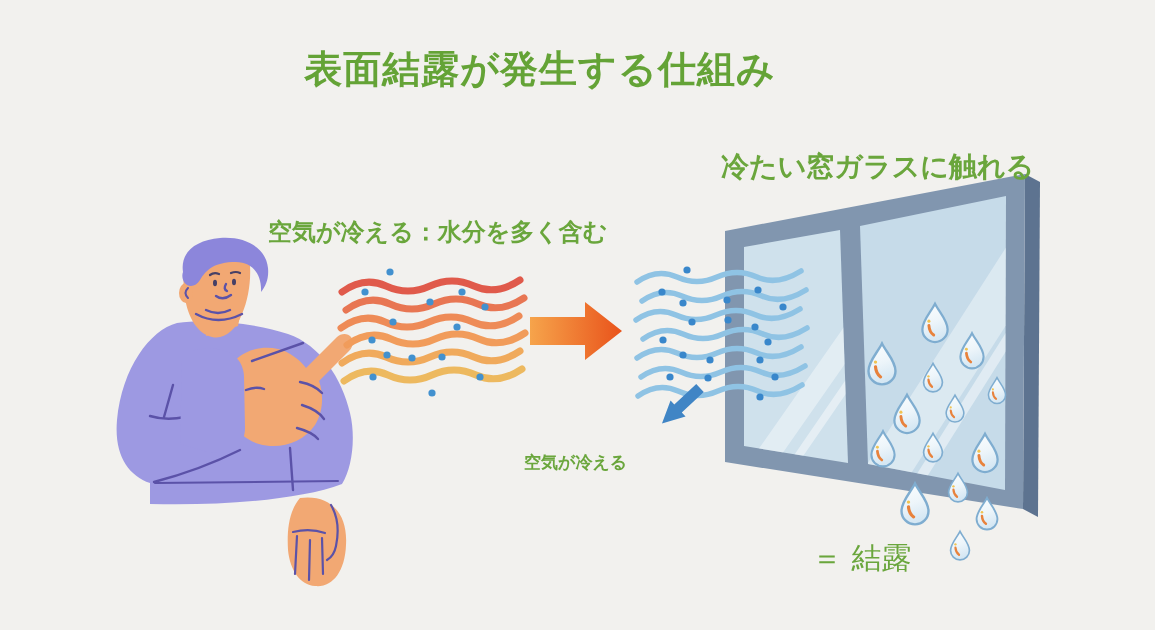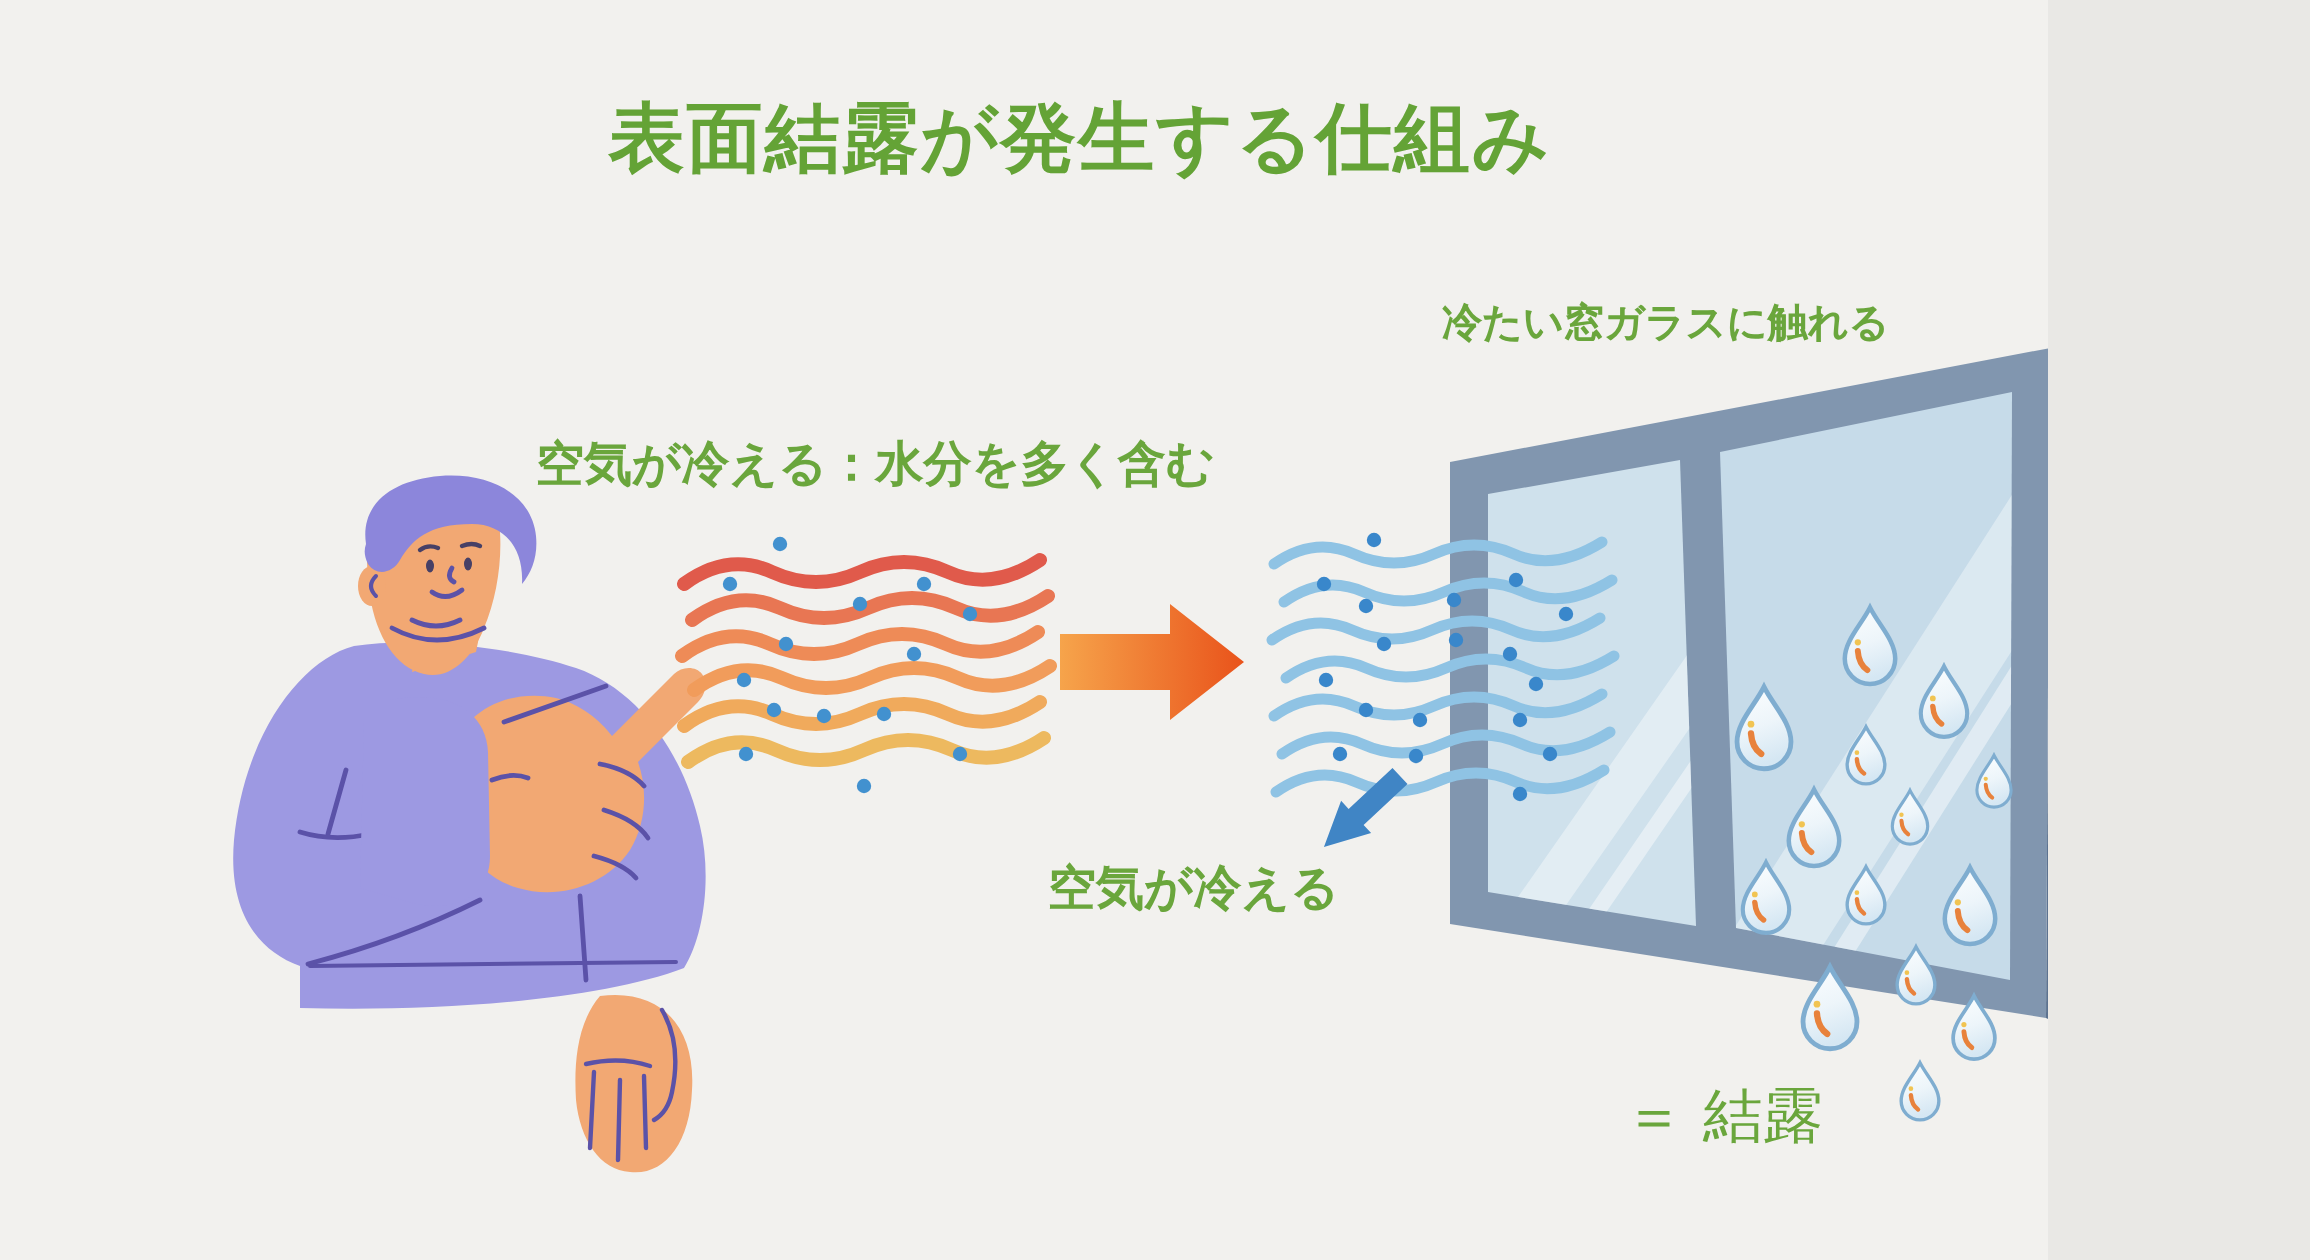--- a/index.html
+++ b/index.html
@@ -1,29 +1,29 @@
 <!DOCTYPE html>
 <html><head>
 <meta charset="utf-8">
 <style>
   html,body{margin:0;padding:0;background:#e9e8e5;}
   .canvas{
-    position:relative;width:1024px;height:630px;overflow:hidden;
+    position:relative;width:1155px;height:630px;overflow:hidden;
     background:#f2f1ee;
     font-family:"DejaVu Sans","Liberation Sans",sans-serif;
   }
   .illu{position:absolute;left:0;top:0;}
   .page-title{
     position:absolute;left:0;top:44px;width:1080px;text-align:center;
     font-size:38px;font-weight:800;color:#64a336;letter-spacing:1px;
   }
   .lbl{position:absolute;font-weight:700;color:#6aa63c;white-space:nowrap;}
   .lbl-warm{left:268px;top:216px;font-size:24px;}
-  .lbl-cold{left:721px;top:148px;font-size:20px;}
-  .lbl-cool{left:524px;top:431px;font-size:24px;line-height:32px;font-family:Liberation Mono, monospace;}
+  .lbl-cold{left:721px;top:148px;font-size:28px;}
+  .lbl-cool{left:524px;top:446px;font-size:17px;line-height:32px;}
   .lbl-equals{left:812px;top:538px;font-size:30px;font-weight:400;}
 </style>
 </head>
 <body>
 
 <div class="canvas">
 
   <svg class="illu" width="1155" height="630" viewBox="0 0 1155 630">
     <defs>
       <linearGradient id="dropFill" x1="0" y1="0" x2="0.25" y2="1">

